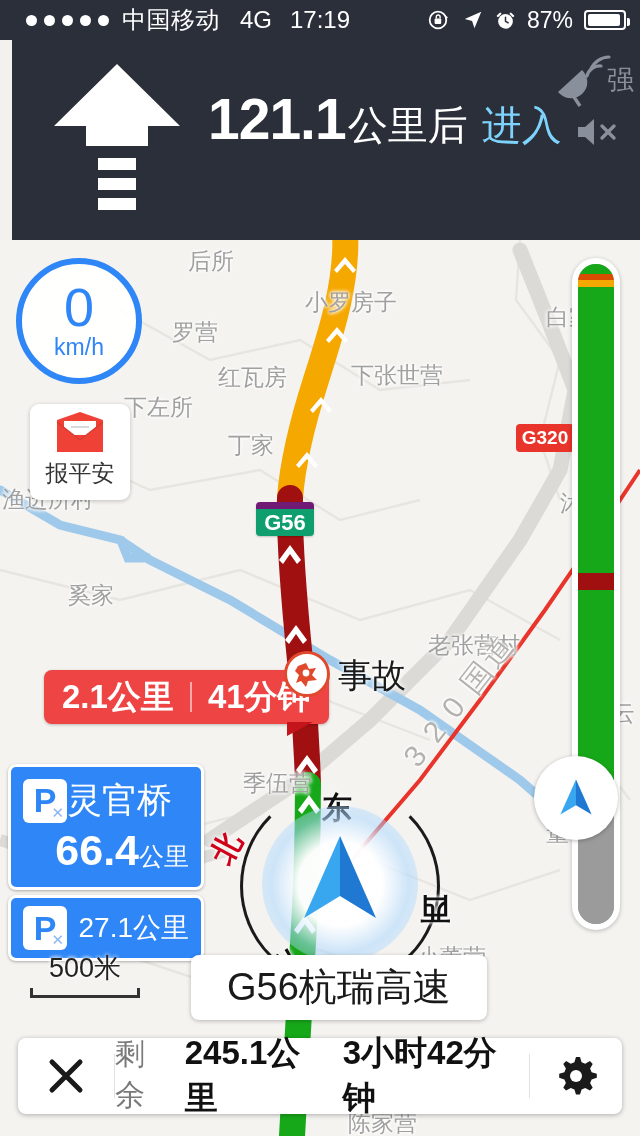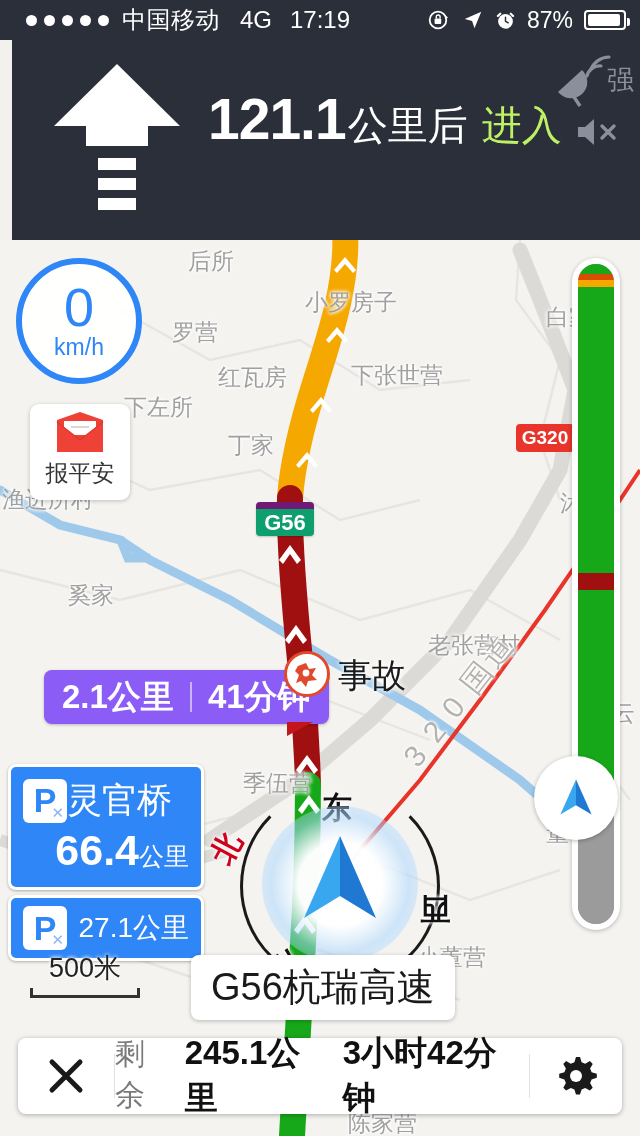--- a/index.html
+++ b/index.html
@@ -30,21 +30,21 @@
   
   .navheader{
     position:absolute; top:40px; left:12px; width:640px; height:200px;
     background:#2b2f3a; color:#fff; overflow:hidden;
   }
   .turn-arrow{ position:absolute; left:40px; top:22px; width:130px; height:156px; }
   .nav-main{ position:absolute; left:196px; top:46px; }
   .nav-line1{ display:flex; align-items:baseline; white-space:nowrap; }
   .nav-dist{ font-size:57px; font-weight:700; letter-spacing:-1px; }
   .nav-unit{ font-size:40px; font-weight:500; margin-left:2px; }
-  .nav-enter{ font-size:40px; color:#bef264; margin-left:14px; }
+  .nav-enter{ font-size:40px; color:#7dd3fc; margin-left:14px; }
   .nav-line2{ font-size:44px; font-weight:500; margin-top:10px; letter-spacing:1px;}
   .gps{ position:absolute; right:14px; top:14px; width:92px; height:100px; }
   .gps-strong{ position:absolute; right:4px; top:8px; font-size:27px; color:#8a8f9c; }
 
   
   .map{
     position:absolute; top:240px; left:0; width:640px; height:896px;
     background:#f4f3f0; overflow:hidden;
   }
   .maplabel{
@@ -67,21 +67,21 @@
     position:absolute; left:30px; top:164px; width:100px; height:96px;
     background:#fff; border-radius:9px; box-shadow:0 1px 4px rgba(0,0,0,.22);
     display:flex; flex-direction:column; align-items:center; padding-top:8px;
   }
   .safebtn .env{ width:58px; height:42px; }
   .safebtn span{ font-size:23px; color:#333; margin-top:4px; }
 
   
   .congest{
     position:absolute; left:44px; top:430px; height:54px;
-    background:#8b5cf6; border-radius:8px; color:#fff;
+    background:#ef4444; border-radius:8px; color:#fff;
     display:flex; align-items:center; padding:0 18px; font-size:33px; font-weight:700;
     box-shadow:0 1px 3px rgba(0,0,0,.25);
   }
   .congest .sep{ width:2px; height:30px; background:rgba(255,255,255,.55); margin:0 16px; }
   .congest::after{
     content:""; position:absolute; right:16px; bottom:-12px; width:0;height:0;
     border-left:0 solid transparent; border-right:26px solid transparent;
     border-top:14px solid #c4151c;
   }
 
@@ -120,21 +120,21 @@
   .sa-small .d{ flex:1; text-align:right; font-size:28px; }
 
   
   .scale{ position:absolute; left:30px; top:710px; width:110px; }
   .scale span{ font-size:27px; color:#222; display:block; text-align:center; text-shadow:0 0 4px #fff,0 0 4px #fff;}
   .scale .bar{ height:10px; border:3px solid #333; border-top:none; margin-top:2px; }
 
   
   .roadpill{
     position:absolute; left:191px; top:715px; background:#fff; border-radius:8px;
-    padding:7px 20px; font-size:38px; color:#1a1a1a; font-weight:500;
+    padding:7px 36px; font-size:38px; color:#1a1a1a; font-weight:500;
     box-shadow:0 1px 4px rgba(0,0,0,.25);
   }
 
   
   .compass{
     position:absolute; left:240px; top:546px; width:200px; height:200px;
     border-radius:50%; border:3px solid #1a1a1a; border-top-color:transparent;
   }
   .cdir{ position:absolute; font-size:30px; font-weight:700; color:#111;
          text-shadow:0 0 4px #fff,0 0 4px #fff; }

